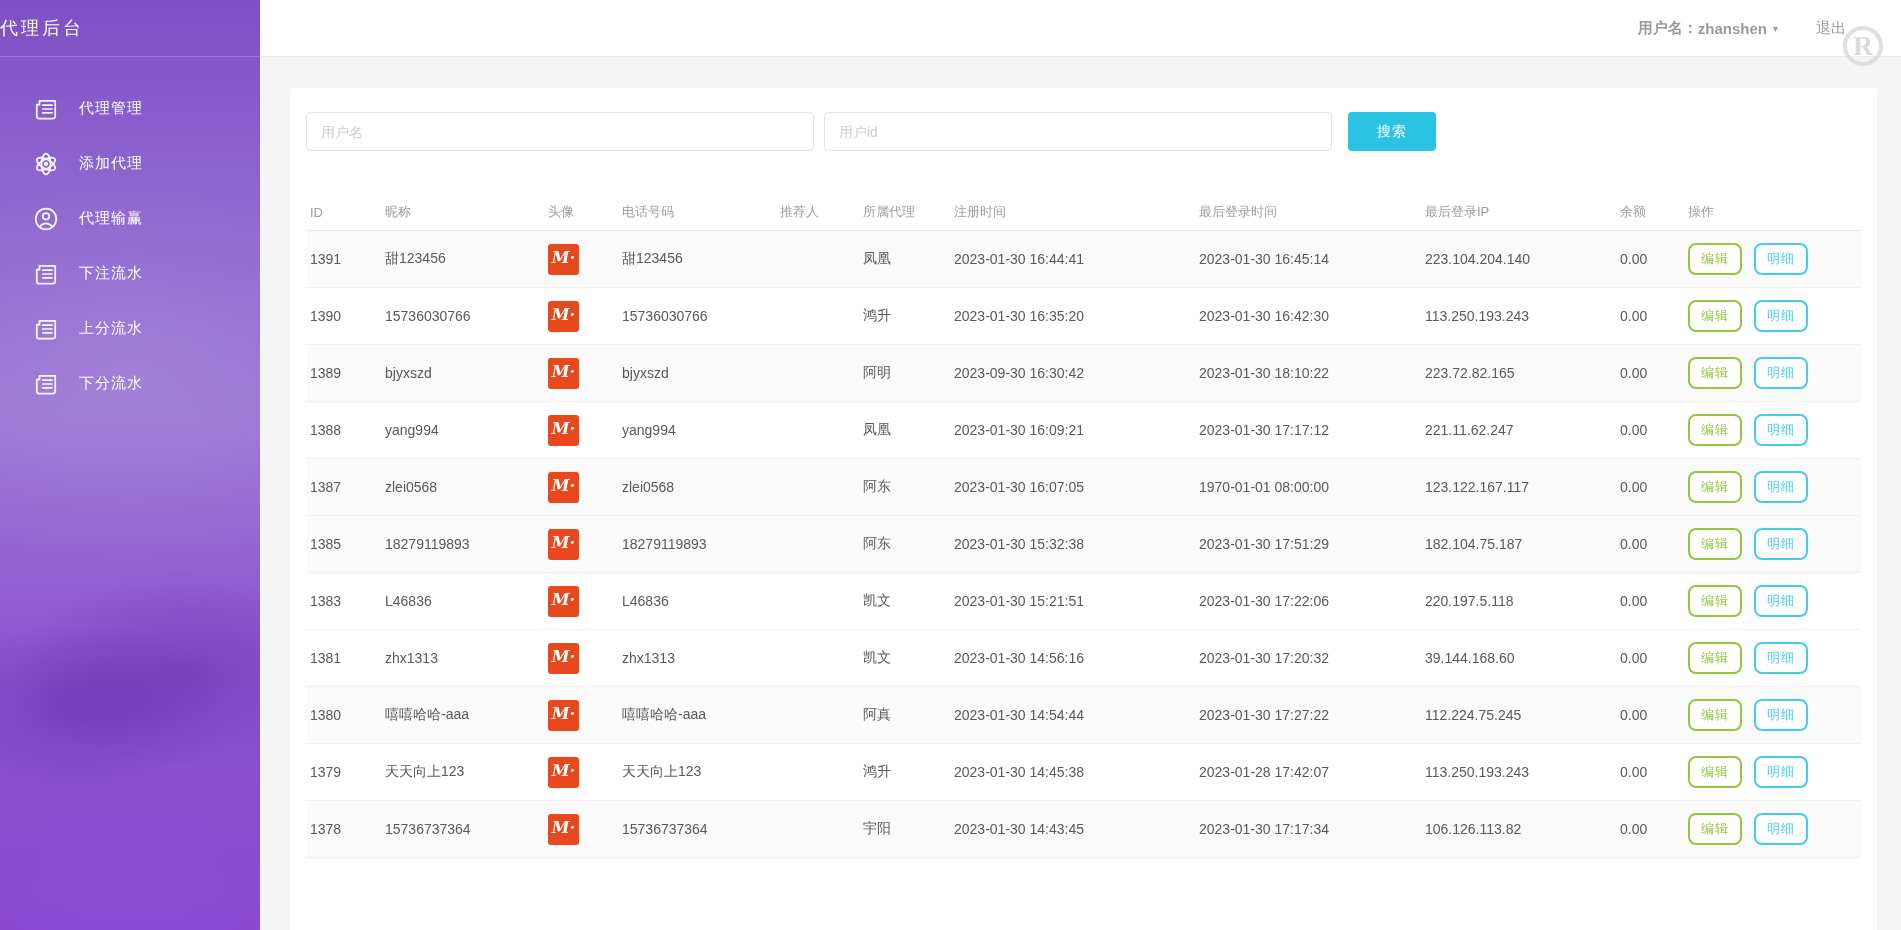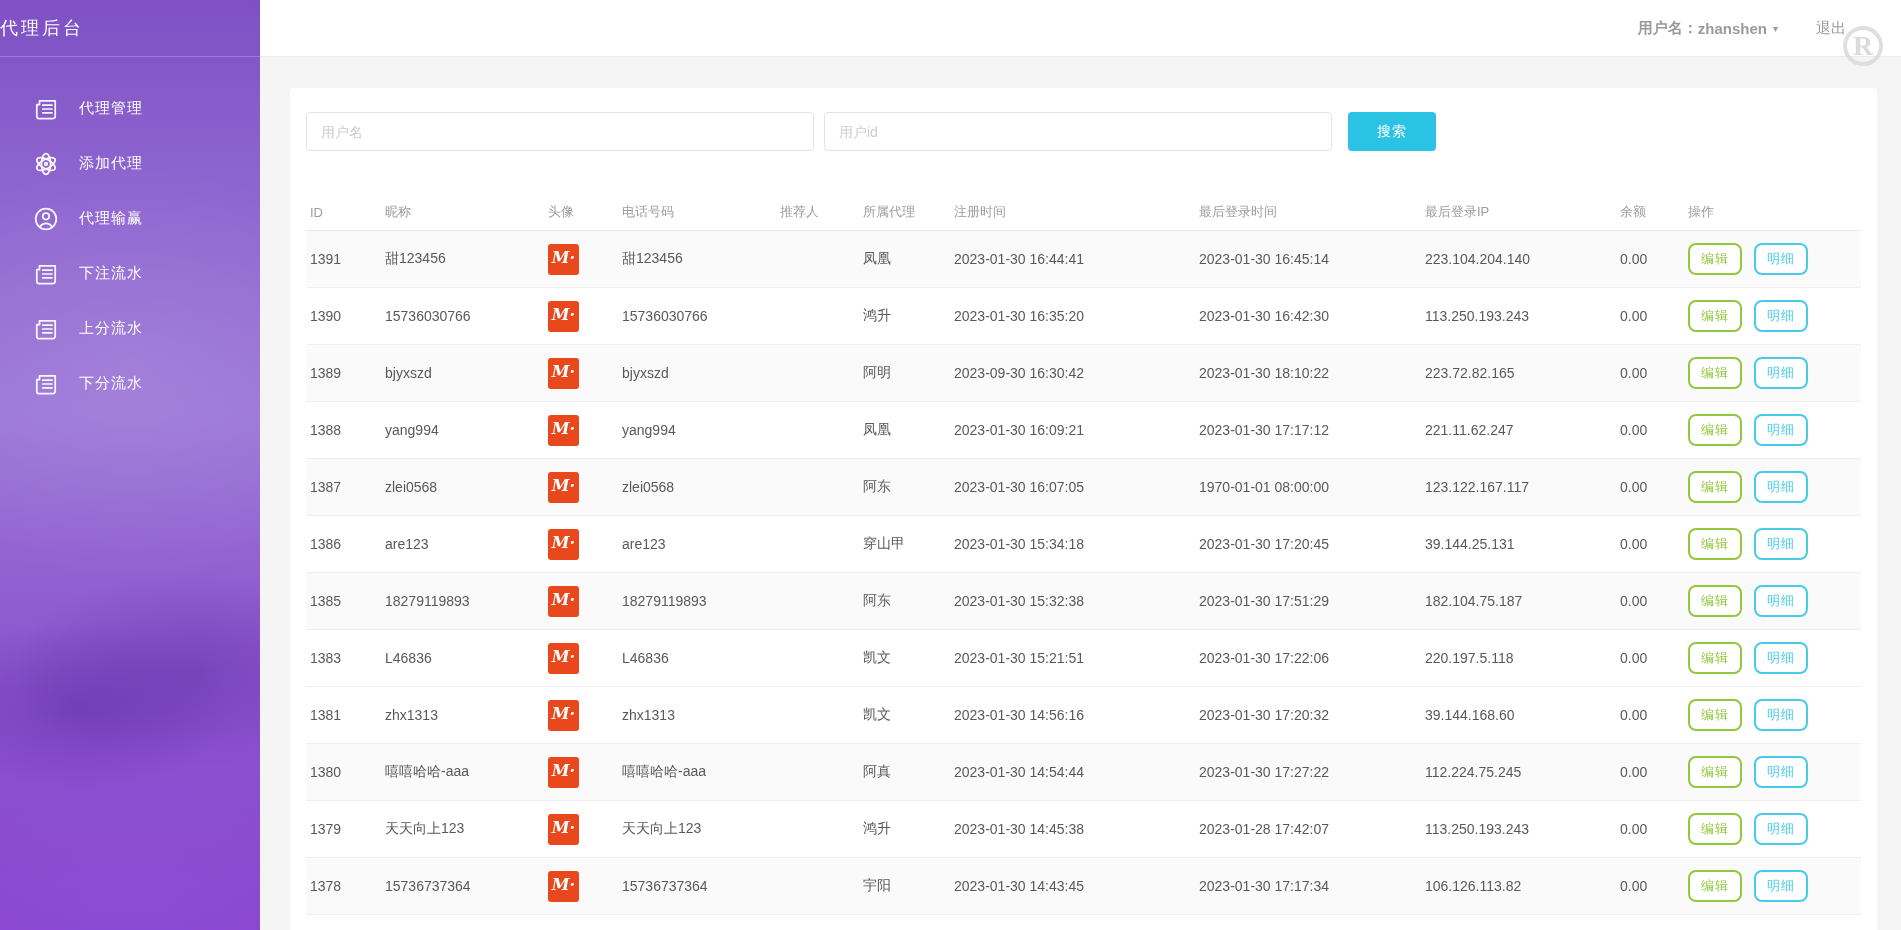--- a/index.html
+++ b/index.html
@@ -294,38 +294,20 @@
     <td>2023-01-30 16:07:05</td>
     <td>1970-01-01 08:00:00</td>
     <td>123.122.167.117</td>
     <td>0.00</td>
     <td>
       <span class="btn-op btn-edit">编辑</span>
       <span class="btn-op btn-detail">明细</span>
     </td>
   </tr>
 
-  <tr>
-    <td>1386</td>
-    <td>are123</td>
-    <td>
-      <span class="avatar">M·</span>
-    </td>
-    <td>are123</td>
-    <td></td>
-    <td>穿山甲</td>
-    <td>2023-01-30 15:34:18</td>
-    <td>2023-01-30 17:20:45</td>
-    <td>39.144.25.131</td>
-    <td>0.00</td>
-    <td>
-      <span class="btn-op btn-edit">编辑</span>
-      <span class="btn-op btn-detail">明细</span>
-    </td>
-  </tr>
 
   <tr class="striped">
     <td>1385</td>
     <td>18279119893</td>
     <td>
       <span class="avatar">M·</span>
     </td>
     <td>18279119893</td>
     <td></td>
     <td>阿东</td>

